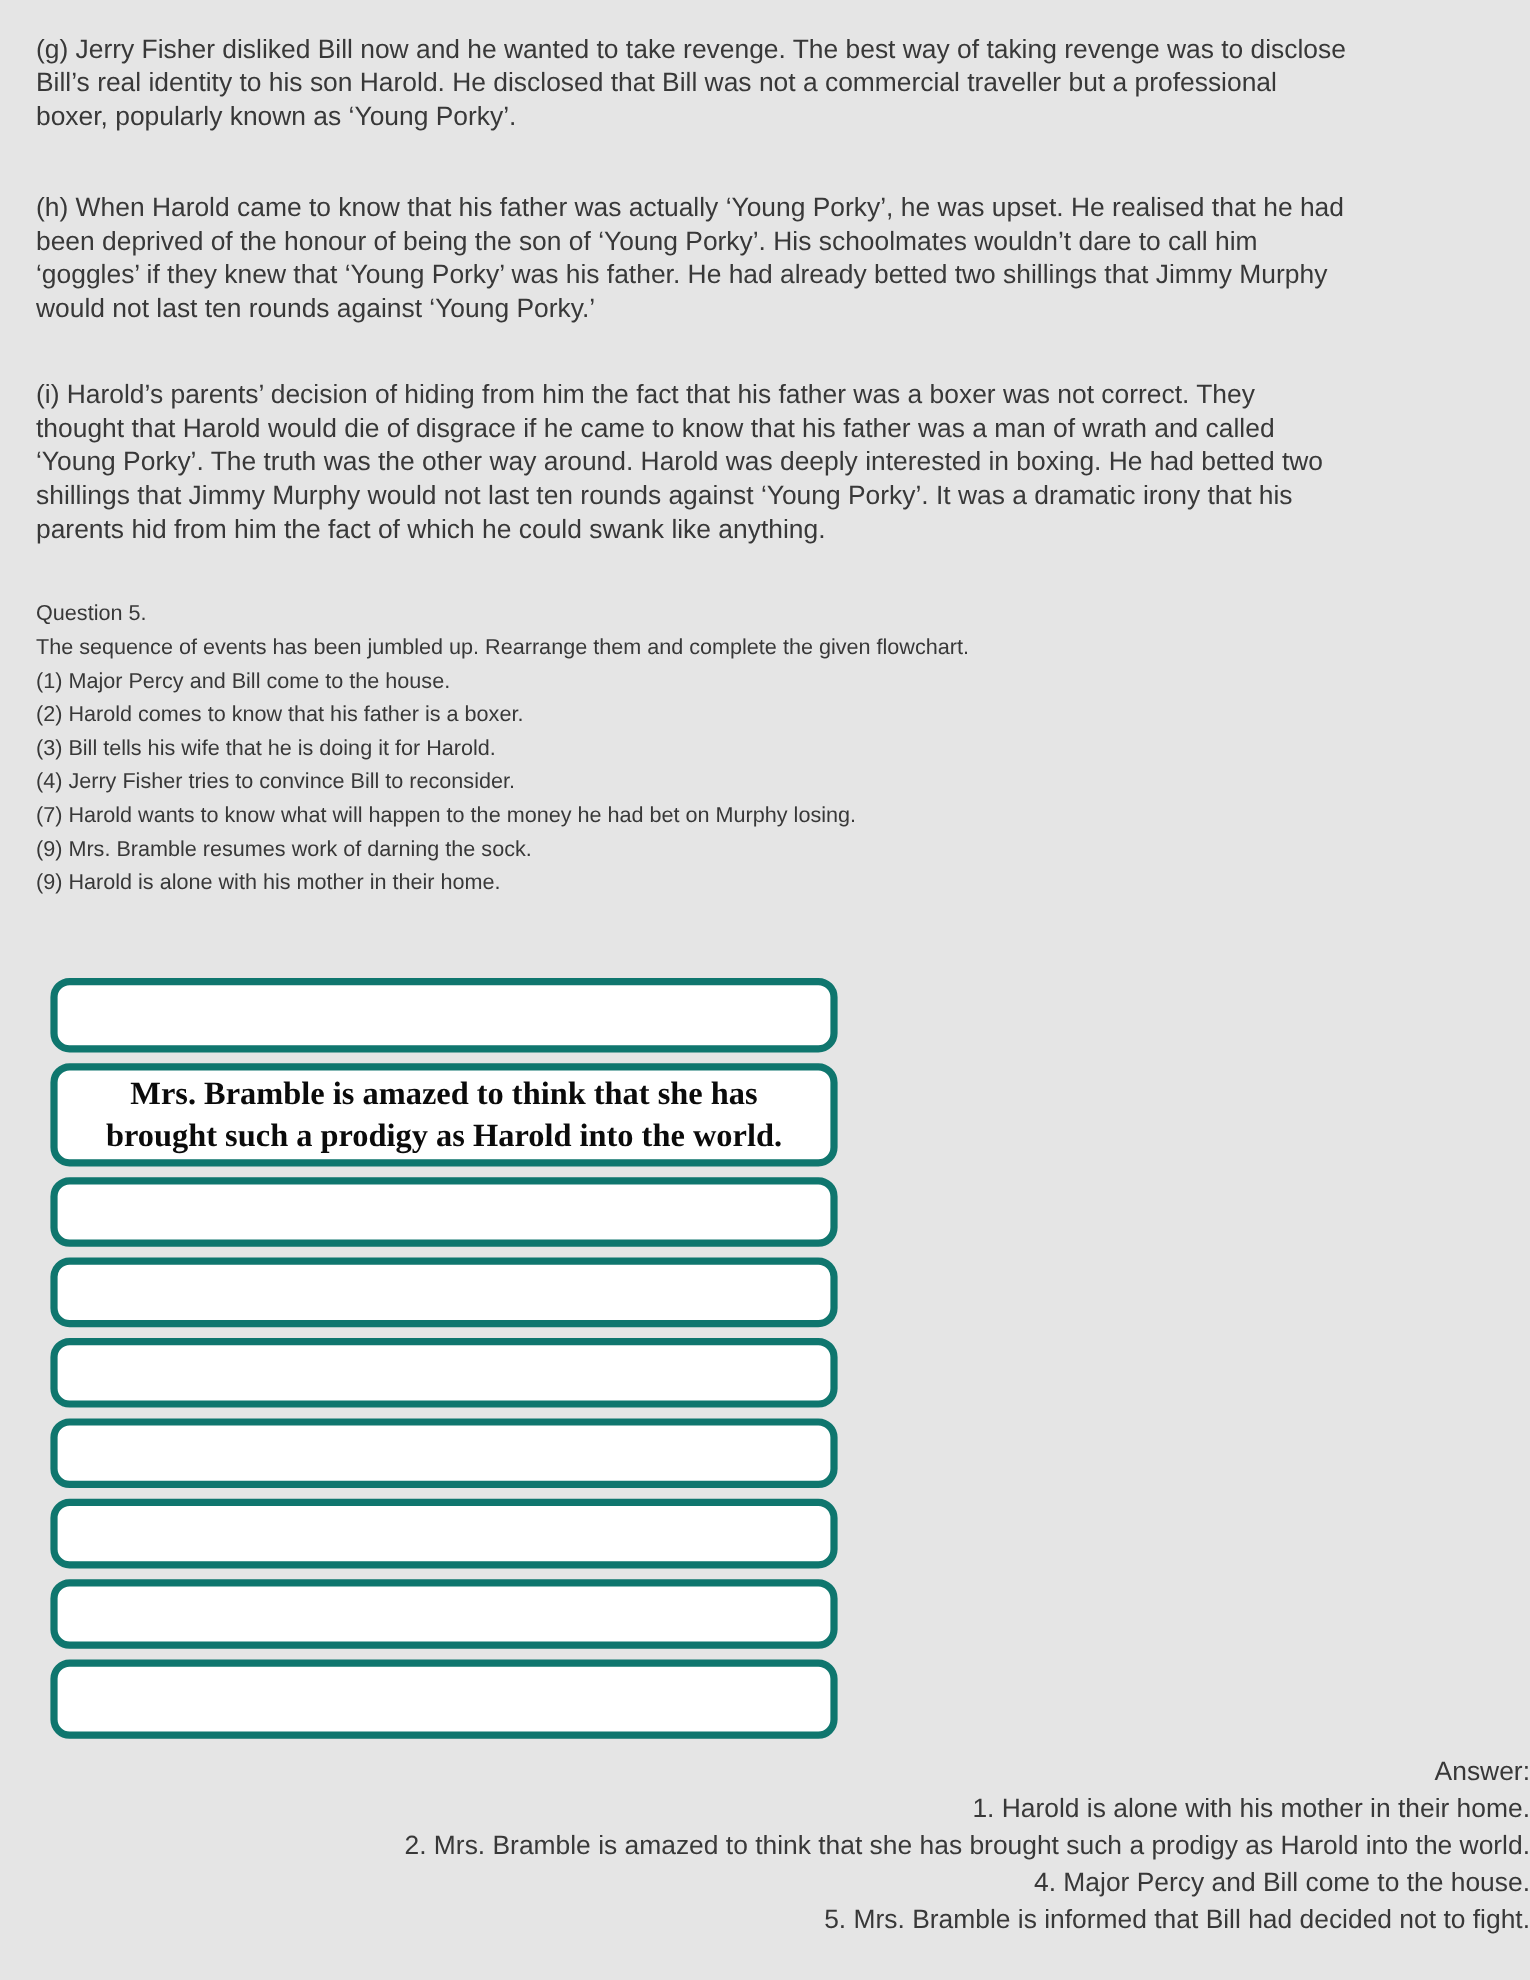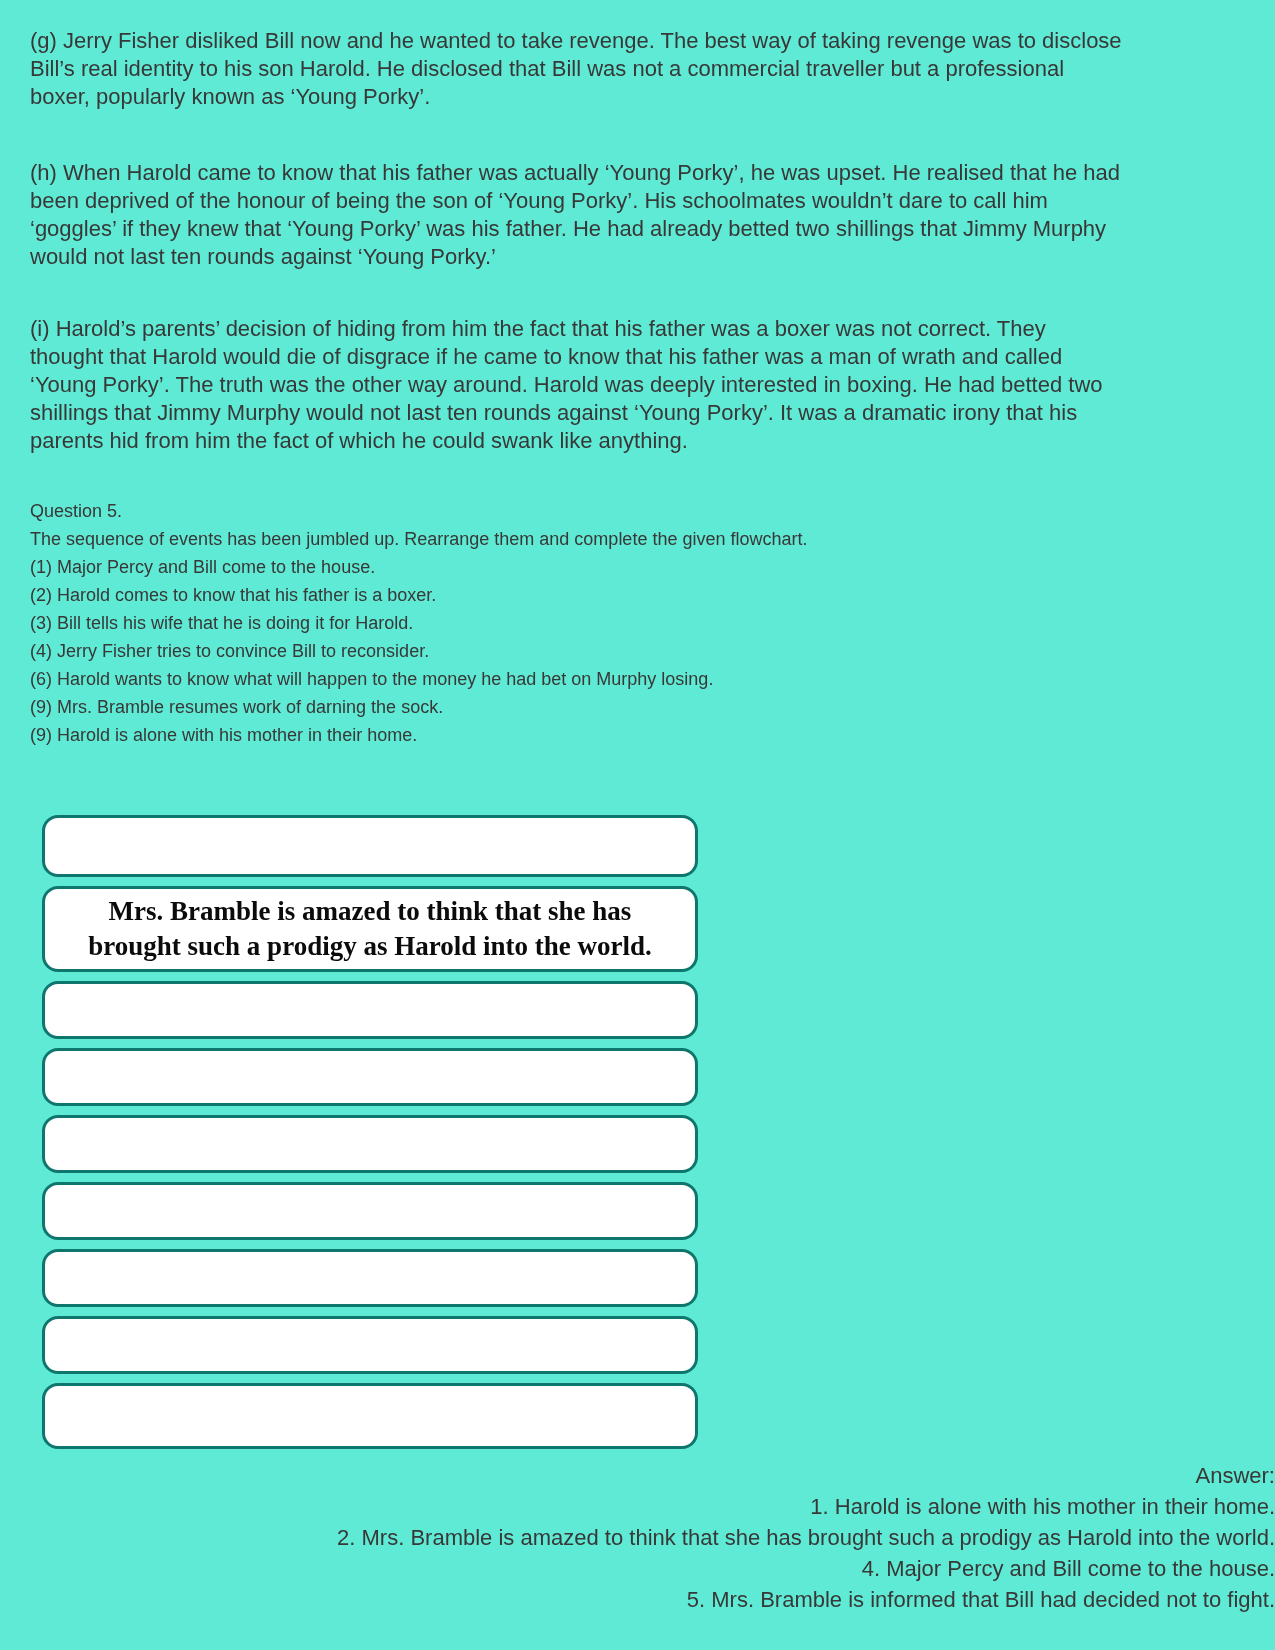--- a/index.html
+++ b/index.html
@@ -4,21 +4,21 @@
 <style>
   html, body {
     margin: 0;
     padding: 0;
     background: #ffffff;
   }
   #page {
     position: relative;
     width: 1275px;
     height: 1650px;
-    background: #5eead4;
+    background: #e5e5e5;
     font-family: "Liberation Sans", sans-serif;
     color: #383838;
     overflow: hidden;
   }
   .para {
     position: absolute;
     left: 30px;
     width: 1245px;
     font-size: 22px;
     line-height: 28px;
@@ -40,21 +40,21 @@
     position: absolute;
     left: 42px;
     top: 815px;
     width: 656px;
     display: flex;
     flex-direction: column;
     gap: 9px;
   }
   .fc-box {
     box-sizing: border-box;
-    border: 3px solid #0f766e;
+    border: 6px solid #0f766e;
     border-radius: 16px;
     background: #ffffff;
     width: 100%;
   }
   .fc-box.filled {
     display: flex;
     align-items: center;
     justify-content: center;
     text-align: center;
     font-family: "Liberation Serif", serif;
@@ -93,21 +93,21 @@
 ‘goggles’ if they knew that ‘Young Porky’ was his father. He had already betted two shillings that Jimmy Murphy
 would not last ten rounds against ‘Young Porky.’</div>
 
   <div id="question-block">
     <div class="q-line">Question 5.</div>
     <div class="q-line">The sequence of events has been jumbled up. Rearrange them and complete the given flowchart.</div>
     <div class="q-line">(1) Major Percy and Bill come to the house.</div>
     <div class="q-line">(2) Harold comes to know that his father is a boxer.</div>
     <div class="q-line">(3) Bill tells his wife that he is doing it for Harold.</div>
     <div class="q-line">(4) Jerry Fisher tries to convince Bill to reconsider.</div>
-    <div class="q-line">(6) Harold wants to know what will happen to the money he had bet on Murphy losing.</div>
+    <div class="q-line">(7) Harold wants to know what will happen to the money he had bet on Murphy losing.</div>
     <div class="q-line">(9) Mrs. Bramble resumes work of darning the sock.</div>
     <div class="q-line">(9) Harold is alone with his mother in their home.</div>
   </div>
 
   <div id="flowchart">
     <div class="fc-box" style="height:62px"></div>
     <div class="fc-box filled" style="height:86px">Mrs. Bramble is amazed to think that she has
 brought such a prodigy as Harold into the world.</div>
     <div class="fc-box" style="height:58px"></div>
     <div class="fc-box" style="height:58px"></div>

